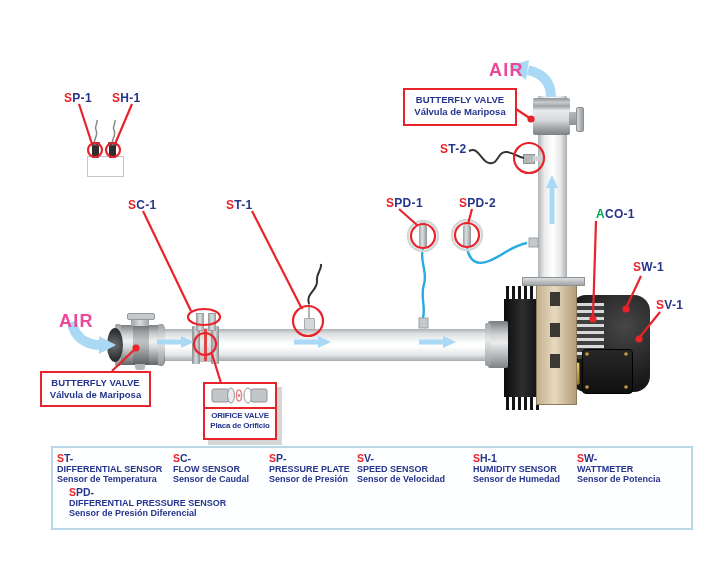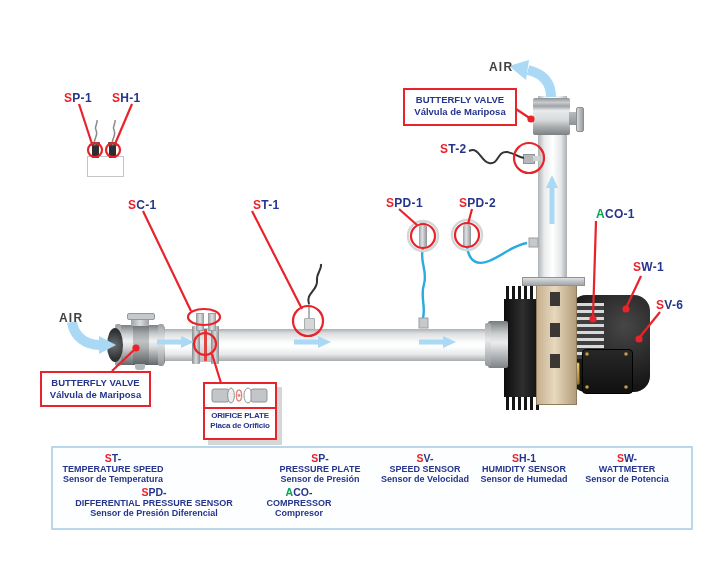--- a/index.html
+++ b/index.html
@@ -84,35 +84,35 @@
     background:linear-gradient(180deg,#272727,#101010);border:1px solid #000;}
   .capacitor{left:569px;top:362px;width:9px;height:21px;z-index:5;border-radius:2px;
     background:linear-gradient(180deg,#f0cf5e,#9c7a24);border:1px solid #6e5517;}
 
   
   .overlay{left:0;top:0;z-index:20;pointer-events:none;}
 
   
   .tag{position:absolute;font-weight:bold;font-size:12px;color:#26358c;letter-spacing:.3px;white-space:nowrap;z-index:30;}
   .tag .r{color:#e8232a;} .tag .g{color:#00a651;}
-  .air{position:absolute;font-weight:bold;font-size:12px;color:#404040;letter-spacing:1.2px;z-index:30;}
+  .air{position:absolute;font-weight:bold;font-size:18px;color:#ec4899;letter-spacing:1.2px;z-index:30;}
   .callout{position:absolute;background:#fff;border:2px solid #e8232a;color:#26358c;text-align:center;
     font-weight:bold;z-index:30;}
   .callout .l1{font-size:9.5px;line-height:12px;margin-top:4px;white-space:nowrap;}
   .callout .l2{font-size:9.5px;line-height:12px;white-space:nowrap;}
   .oribox{left:203px;top:382px;width:70px;height:54px;background:#fff;border:2px solid #e8232a;z-index:30;
     box-shadow:5px 5px 0 #d4d6d7;text-align:center;}
   .oribox .pic{display:block;margin:1px auto 0 auto;}
   .oribox .sep{border-top:2px solid #e8232a;margin:0;}
   .oribox .t1{font-weight:bold;font-size:8px;color:#26358c;line-height:10px;margin-top:2px;letter-spacing:-.2px;white-space:nowrap;}
   .oribox .t2{font-weight:bold;font-size:8px;color:#26358c;line-height:9px;letter-spacing:-.2px;white-space:nowrap;text-align:center;}
 
   
   .legend{left:51px;top:446px;width:638px;height:80px;background:#fdfeff;border:2px solid #b9d7e9;z-index:30;}
-  .lg{position:absolute;text-align:center;color:#26358c;}
+  .lg{position:absolute;text-align:left;color:#26358c;}
   .lg .code{font-weight:bold;font-size:10.5px;line-height:11px;}
   .lg .en{font-weight:bold;font-size:9px;line-height:10px;white-space:nowrap;}
   .lg .es{font-weight:bold;font-size:9px;line-height:10px;white-space:nowrap;}
   .lg .r{color:#e8232a;} .lg .g{color:#00a651;}
 </style>
 </head>
 <body>
 
 <div class="stage">
 
@@ -247,27 +247,27 @@
       <circle cx="587" cy="354" r="1.8"></circle>
       <circle cx="626" cy="354" r="1.8"></circle>
       <circle cx="587" cy="387" r="1.8"></circle>
       <circle cx="626" cy="387" r="1.8"></circle>
     </g>
   </svg>
 
   <div class="tag" style="left:64px;top:91px"><span class="r">S</span><span>P-1</span></div>
   <div class="tag" style="left:112px;top:91px"><span class="r">S</span><span>H-1</span></div>
   <div class="tag" style="left:128px;top:198px"><span class="r">S</span><span>C-1</span></div>
-  <div class="tag" style="left:253px;top:198px"><span class="r">S</span><span>T-1</span></div>
+  <div class="tag" style="left:226px;top:198px"><span class="r">S</span><span>T-1</span></div>
   <div class="tag" style="left:440px;top:142px"><span class="r">S</span><span>T-2</span></div>
   <div class="tag" style="left:386px;top:196px"><span class="r">S</span><span>PD-1</span></div>
   <div class="tag" style="left:459px;top:196px"><span class="r">S</span><span>PD-2</span></div>
   <div class="tag" style="left:596px;top:207px"><span class="g">A</span><span>CO-1</span></div>
   <div class="tag" style="left:633px;top:260px"><span class="r">S</span><span>W-1</span></div>
-  <div class="tag" style="left:656px;top:298px"><span class="r">S</span><span>V-6</span></div>
+  <div class="tag" style="left:656px;top:298px"><span class="r">S</span><span>V-1</span></div>
 
   <div class="air" style="left:59px;top:311px">AIR</div>
   <div class="air" style="left:489px;top:60px">AIR</div>
 
   <div class="callout" style="left:403px;top:88px;width:110px;height:34px">
     <div class="l1">BUTTERFLY VALVE</div>
     <div class="l2">Válvula de Mariposa</div>
   </div>
   <div class="callout" style="left:40px;top:371px;width:107px;height:32px">
     <div class="l1">BUTTERFLY VALVE</div>
@@ -277,55 +277,55 @@
   <div class="abs oribox">
     <svg class="pic" width="64" height="22" viewBox="0 0 64 22">
       <rect x="4" y="4" width="17" height="13" rx="2" fill="#c3c6c8" stroke="#8f9396"></rect>
       <ellipse cx="23" cy="10.5" rx="3.4" ry="7.5" fill="#eceded" stroke="#8f9396"></ellipse>
       <ellipse cx="31" cy="10.5" rx="2.6" ry="5.5" fill="none" stroke="#e8837f" stroke-width="1.4"></ellipse>
       <circle cx="31" cy="10.5" r="1.4" fill="#e8837f"></circle>
       <ellipse cx="40" cy="10.5" rx="4" ry="7.5" fill="#fff" stroke="#8f9396"></ellipse>
       <rect x="43" y="4" width="16" height="13" rx="2" fill="#c3c6c8" stroke="#8f9396"></rect>
     </svg>
     <div class="sep"></div>
-    <div class="t1">ORIFICE PLATE</div>
+    <div class="t1">ORIFICE VALVE</div>
     <div class="t2">Placa de Orificio</div>
   </div>
 
   <div class="abs legend">
     <div class="lg" style="left:4px;top:5px;width:112px">
       <div class="code"><span class="r">S</span><span>T-</span></div>
-      <div class="en">TEMPERATURE SPEED</div>
+      <div class="en">DIFFERENTIAL SENSOR</div>
       <div class="es">Sensor de Temperatura</div>
+    </div>
+    <div class="lg" style="left:120px;top:5px;width:94px">
+      <div class="code"><span class="r">S</span><span>C-</span></div>
+      <div class="en">FLOW SENSOR</div>
+      <div class="es">Sensor de Caudal</div>
     </div>
     <div class="lg" style="left:216px;top:5px;width:102px">
       <div class="code"><span class="r">S</span><span>P-</span></div>
       <div class="en">PRESSURE PLATE</div>
       <div class="es">Sensor de Presión</div>
     </div>
-    <div class="lg" style="left:320px;top:5px;width:104px">
+    <div class="lg" style="left:304px;top:5px;width:104px">
       <div class="code"><span class="r">S</span><span>V-</span></div>
       <div class="en">SPEED SENSOR</div>
       <div class="es">Sensor de Velocidad</div>
     </div>
     <div class="lg" style="left:420px;top:5px;width:102px">
       <div class="code"><span class="r">S</span><span>H-1</span></div>
       <div class="en">HUMIDITY SENSOR</div>
       <div class="es">Sensor de Humedad</div>
     </div>
     <div class="lg" style="left:16px;top:39px;width:170px">
       <div class="code"><span class="r">S</span><span>PD-</span></div>
       <div class="en">DIFFERENTIAL PRESSURE SENSOR</div>
       <div class="es">Sensor de Presión Diferencial</div>
     </div>
     <div class="lg" style="left:524px;top:5px;width:100px">
       <div class="code"><span class="r">S</span><span>W-</span></div>
       <div class="en">WATTMETER</div>
       <div class="es">Sensor de Potencia</div>
     </div>
-    <div class="lg" style="left:200px;top:39px;width:92px">
-      <div class="code"><span class="g">A</span><span>CO-</span></div>
-      <div class="en">COMPRESSOR</div>
-      <div class="es">Compresor</div>
-    </div>
   </div>
 
 </div>
 
 </body></html>

